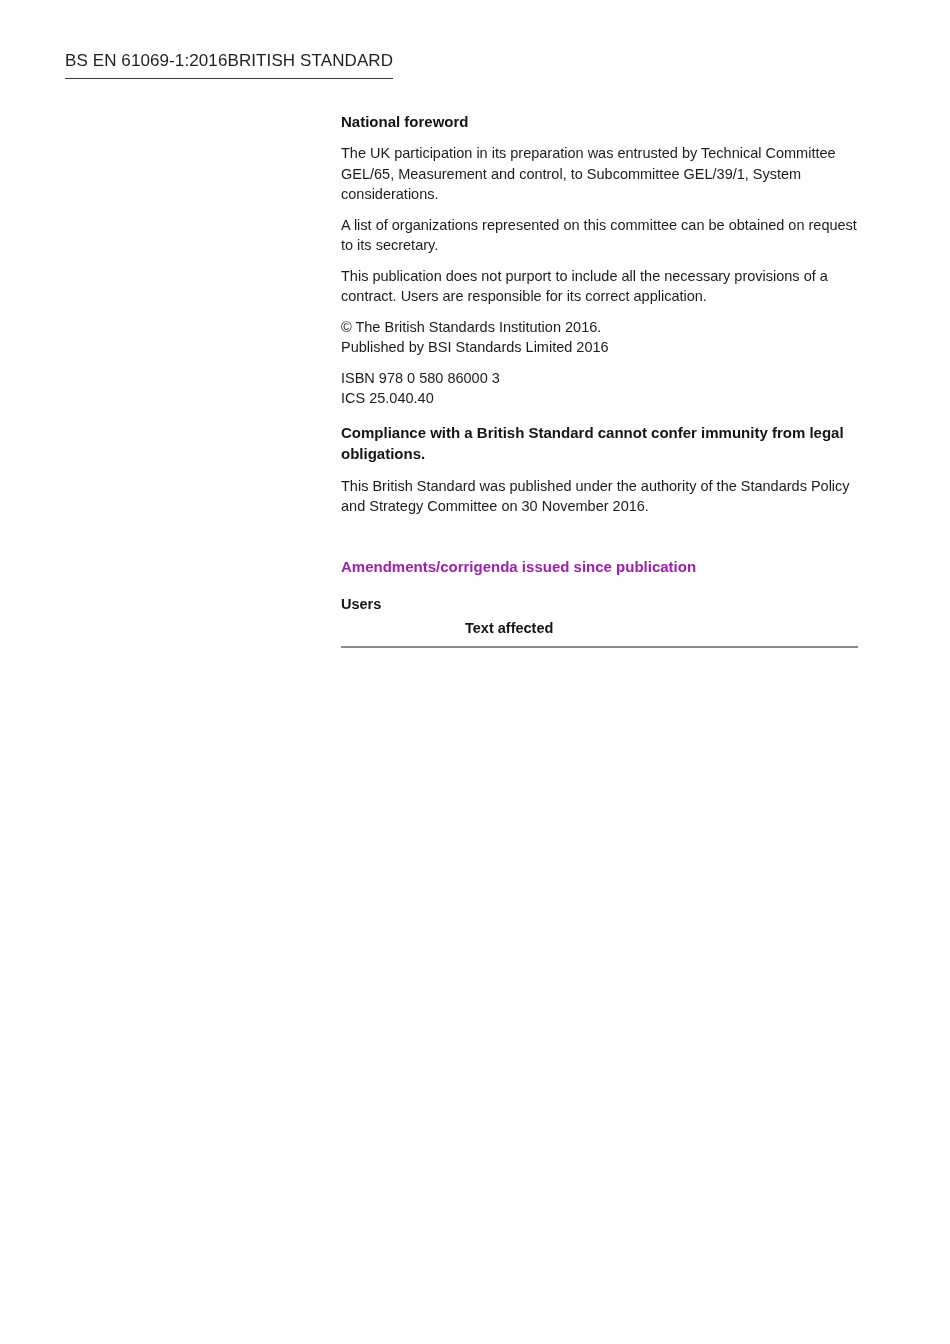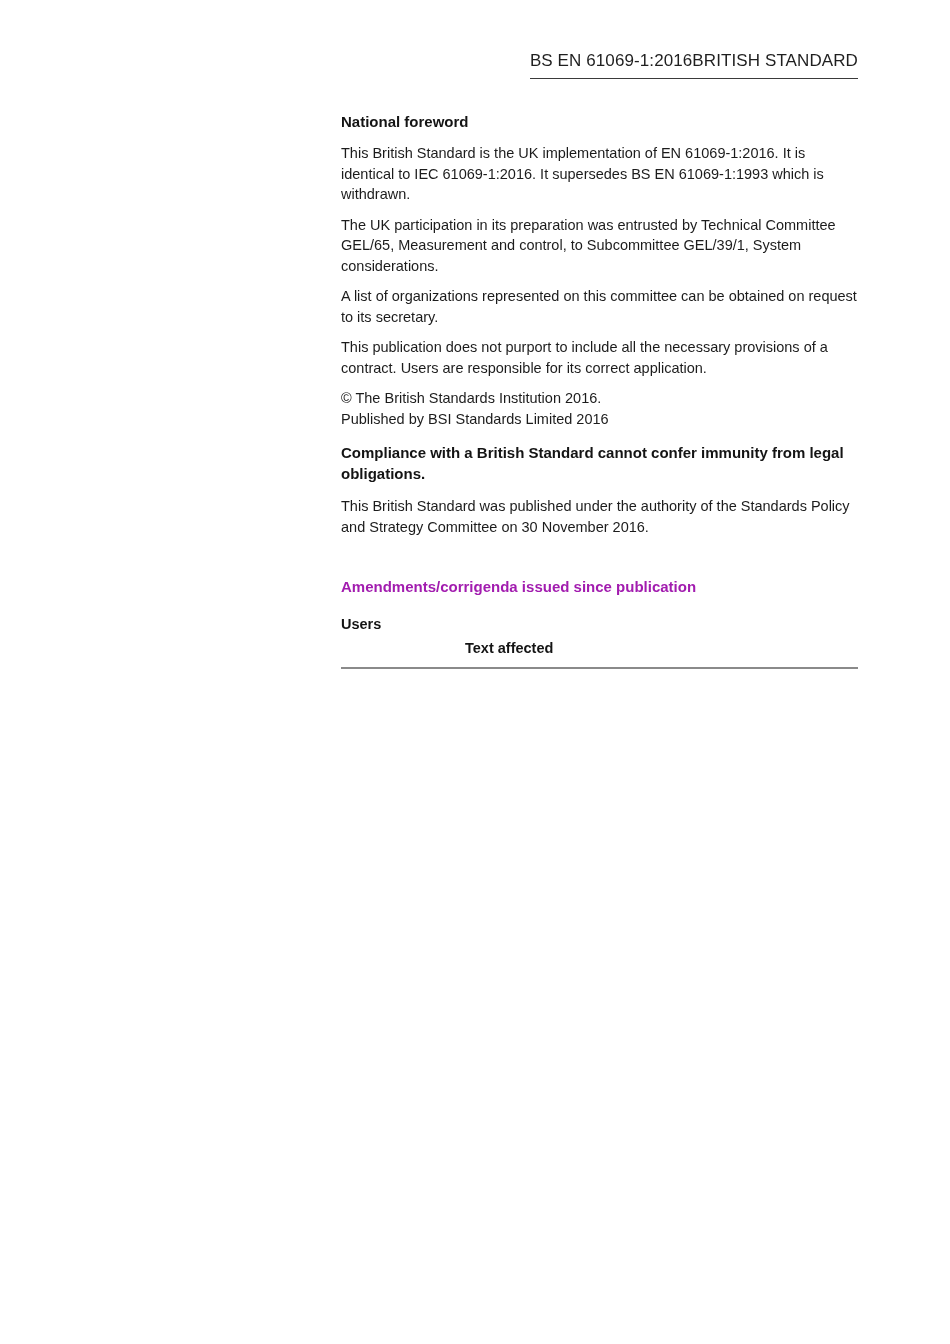--- a/index.html
+++ b/index.html
@@ -13,21 +13,21 @@
   }
   .page {
     position: absolute; inset: 0;
     background: #ffffff;
   }
   
   .page-header {
     position: absolute;
     top: 51px; left: 65px; right: 92px;
     display: flex;
-    justify-content: flex-end;
+    justify-content: flex-start;
     align-items: flex-start;
     font-size: 17px;
     letter-spacing: 0.1px;
     color: #1f1f1f;
   }
   .page-header .hdr {
     padding-bottom: 7px;
     border-bottom: 1.5px solid #3a3a3a;
   }
   
@@ -92,33 +92,36 @@
 
   <header class="page-header">
     <span class="hdr">BS EN 61069-1:2016</span>
     <span class="hdr">BRITISH STANDARD</span>
   </header>
 
   <main class="content">
 
     <h1 class="section-title">National foreword</h1>
 
-    <p class="body-para">This British Standard is the UK implementation of EN 61069-1:2016. It is identical to IEC 61069-1:2016. It supersedes BS EN 61069-1:1993 which is withdrawn.</p>
 
     <p class="body-para">The UK participation in its preparation was entrusted by Technical Committee GEL/65, Measurement and control, to Subcommittee GEL/39/1, System considerations.</p>
 
     <p class="body-para">A list of organizations represented on this committee can be obtained on request to its secretary.</p>
 
     <p class="body-para">This publication does not purport to include all the necessary provisions of a contract. Users are responsible for its correct application.</p>
 
     <div class="line-block">
       <div>© The British Standards Institution 2016.</div>
       <div>Published by BSI Standards Limited 2016</div>
     </div>
 
+    <div class="line-block">
+      <div>ISBN 978 0 580 86000 3</div>
+      <div>ICS 25.040.40</div>
+    </div>
 
     <p class="bold-para">Compliance with a British Standard cannot confer immunity from legal obligations.</p>
 
     <p class="body-para">This British Standard was published under the authority of the Standards Policy and Strategy Committee on 30 November 2016.</p>
 
     <section class="amendments">
       <h2 class="amend-title">Amendments/corrigenda issued since publication</h2>
 
       <div class="amend-table-head">
         <span class="col-date">Users</span>

